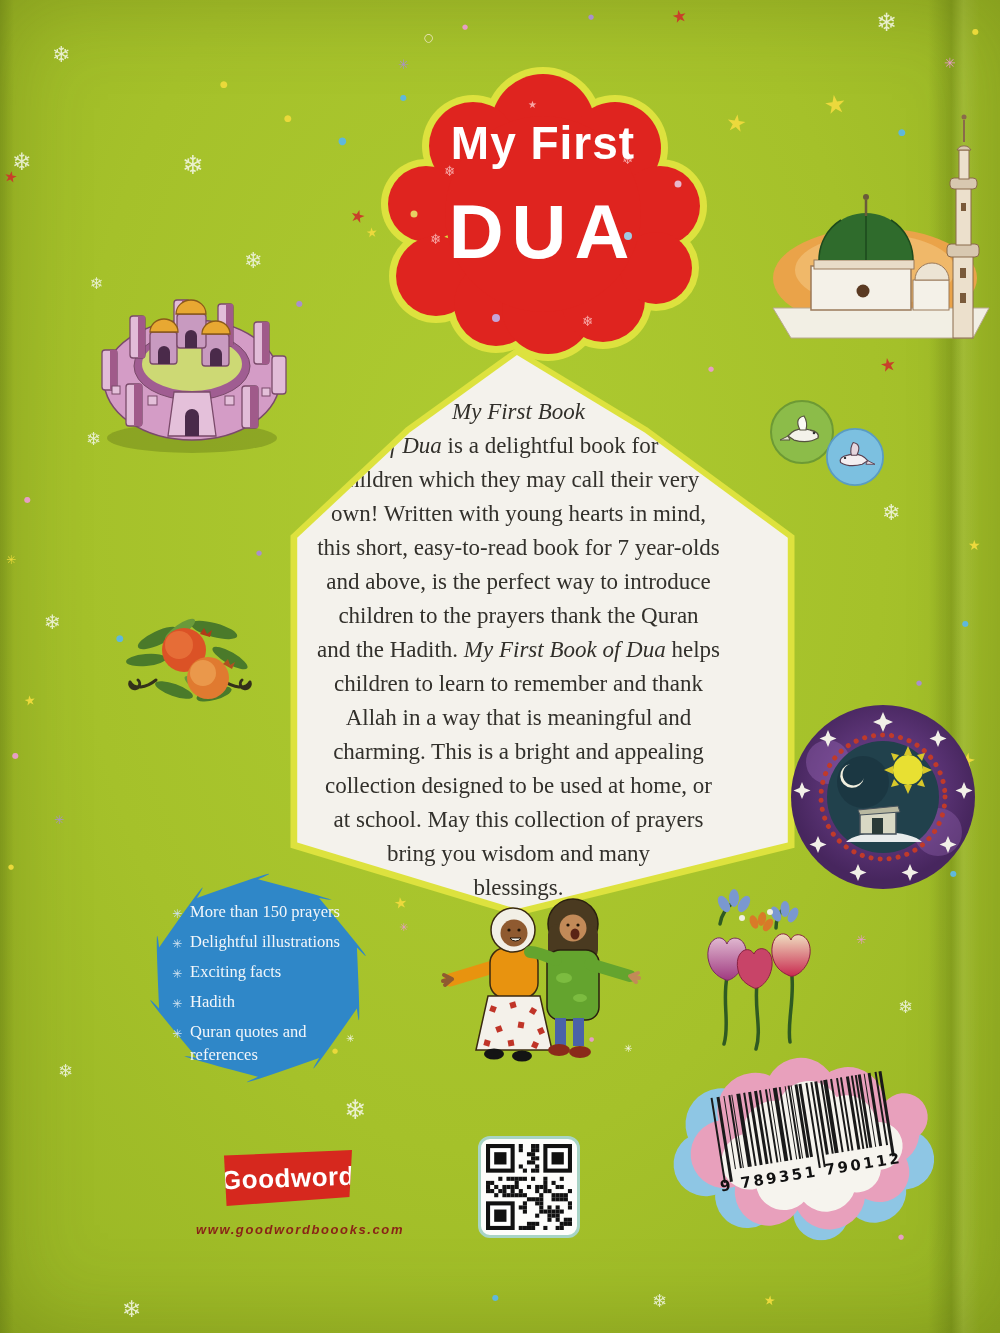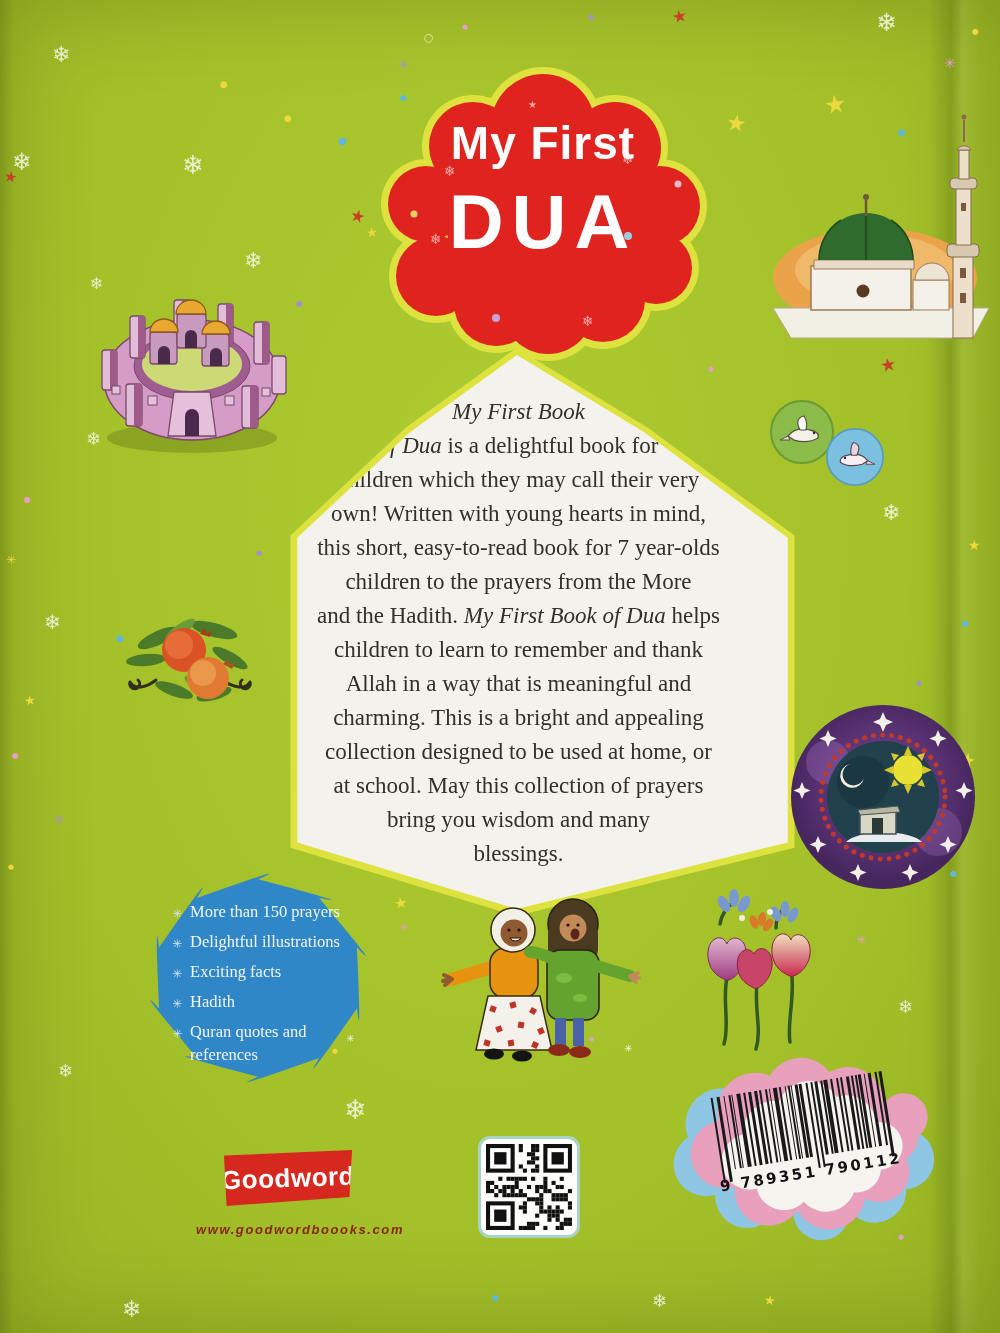--- a/index.html
+++ b/index.html
@@ -18,21 +18,21 @@
   .age-badge svg{position:absolute;inset:0;}
   .age-text{position:absolute;inset:0;display:flex;flex-direction:column;align-items:center;justify-content:center;
     color:#df3a2c;font-weight:bold;font-size:17px;line-height:21px;letter-spacing:.5px;}
 
   
   .title-cloud{position:absolute;left:378px;top:64px;width:330px;height:302px;z-index:4;}
   .title-cloud svg{position:absolute;inset:0;}
   .title-text{position:absolute;inset:0;text-align:center;color:#ffffff;font-weight:bold;z-index:2;}
   .title-text .t1{margin-top:52px;font-size:46px;letter-spacing:1px;}
   .title-text .t2{font-size:46px;letter-spacing:1px;}
-  .title-text .t3{font-size:76px;letter-spacing:8px;margin-top:8px;}
+  .title-text .t3{font-size:76px;letter-spacing:8px;margin-top:18px;}
 
   .illu{position:absolute;z-index:3;}
 
   
   .panel-outer{position:absolute;left:280px;top:348px;width:525px;height:568px;z-index:3;
     background:#dde23e;
     clip-path:polygon(45% 0%,70% 14%,98% 33%,98% 88%,45% 100%,2% 88%,2% 33%,24% 14%);}
   .panel-inner{position:absolute;left:7px;top:7px;right:7px;bottom:7px;background:#f4f2ec;
     clip-path:polygon(45% 0%,70% 14%,98% 33%,98% 88%,45% 100%,2% 88%,2% 33%,24% 14%);}
   .desc{position:absolute;left:50%;top:40px;transform:translateX(calc(-50% - 24px));width:482px;
@@ -288,21 +288,22 @@
   </div>
 
   <div class="panel-outer">
     <div class="panel-inner">
       <div class="desc" id="desc">
           <div class="line"><em>My First Book</em></div>
           <div class="line"><em>of Dua</em><span> is a delightful book for</span></div>
           <div class="line"><span>children which they may call their very</span></div>
           <div class="line"><span>own! Written with young hearts in mind,</span></div>
           <div class="line"><span>this short, easy-to-read book for 7 year-olds</span></div>
-          <div class="line"><span>children to the prayers from the More</span></div>
+          <div class="line"><span>and above, is the perfect way to introduce</span></div>
+          <div class="line"><span>children to the prayers thank the Quran</span></div>
           <div class="line"><span>and the Hadith. </span><em>My First Book of Dua</em><span> helps</span></div>
           <div class="line"><span>children to learn to remember and thank</span></div>
           <div class="line"><span>Allah in a way that is meaningful and</span></div>
           <div class="line"><span>charming. This is a bright and appealing</span></div>
           <div class="line"><span>collection designed to be used at home, or</span></div>
           <div class="line"><span>at school. May this collection of prayers</span></div>
           <div class="line"><span>bring you wisdom and many</span></div>
           <div class="line"><span>blessings.</span></div>
         </div>
     </div>

